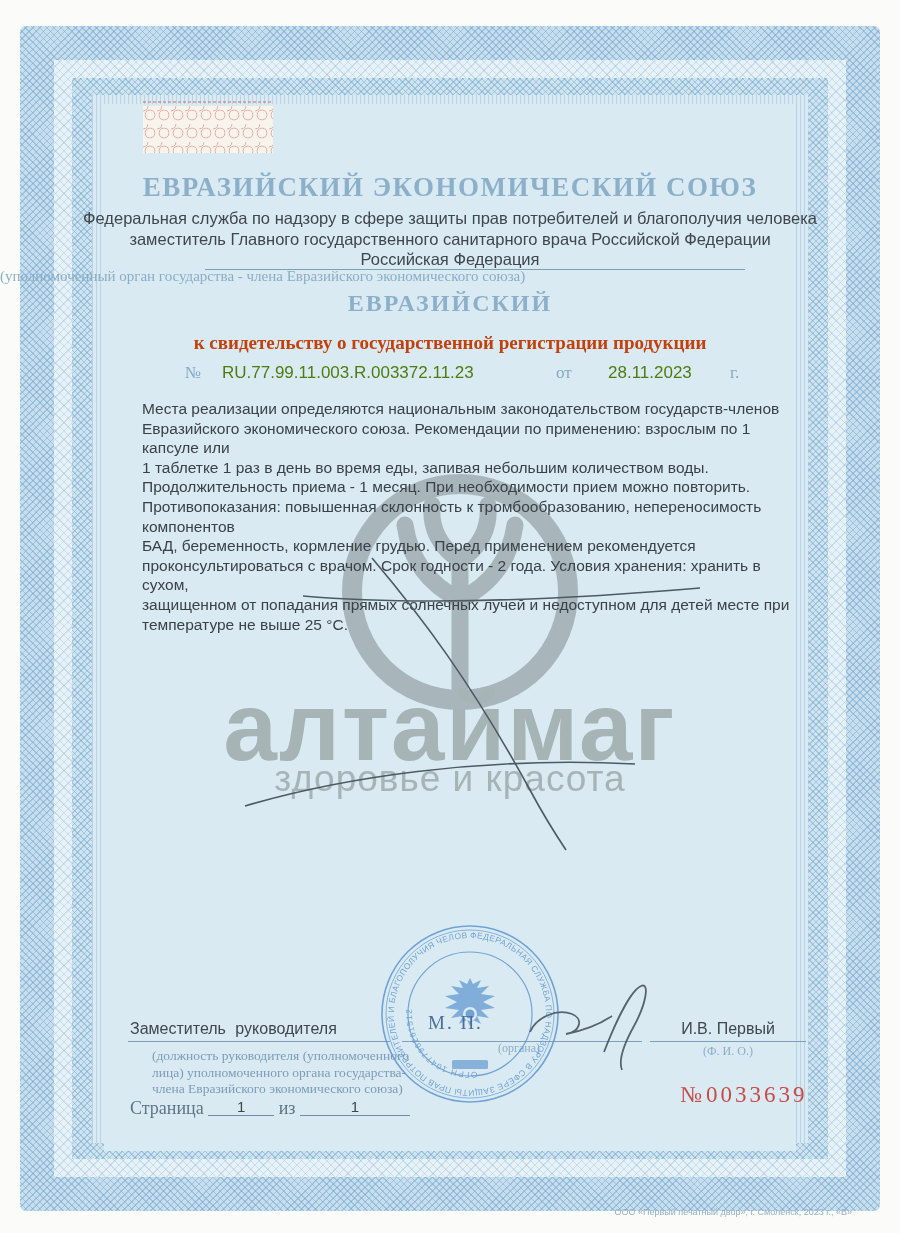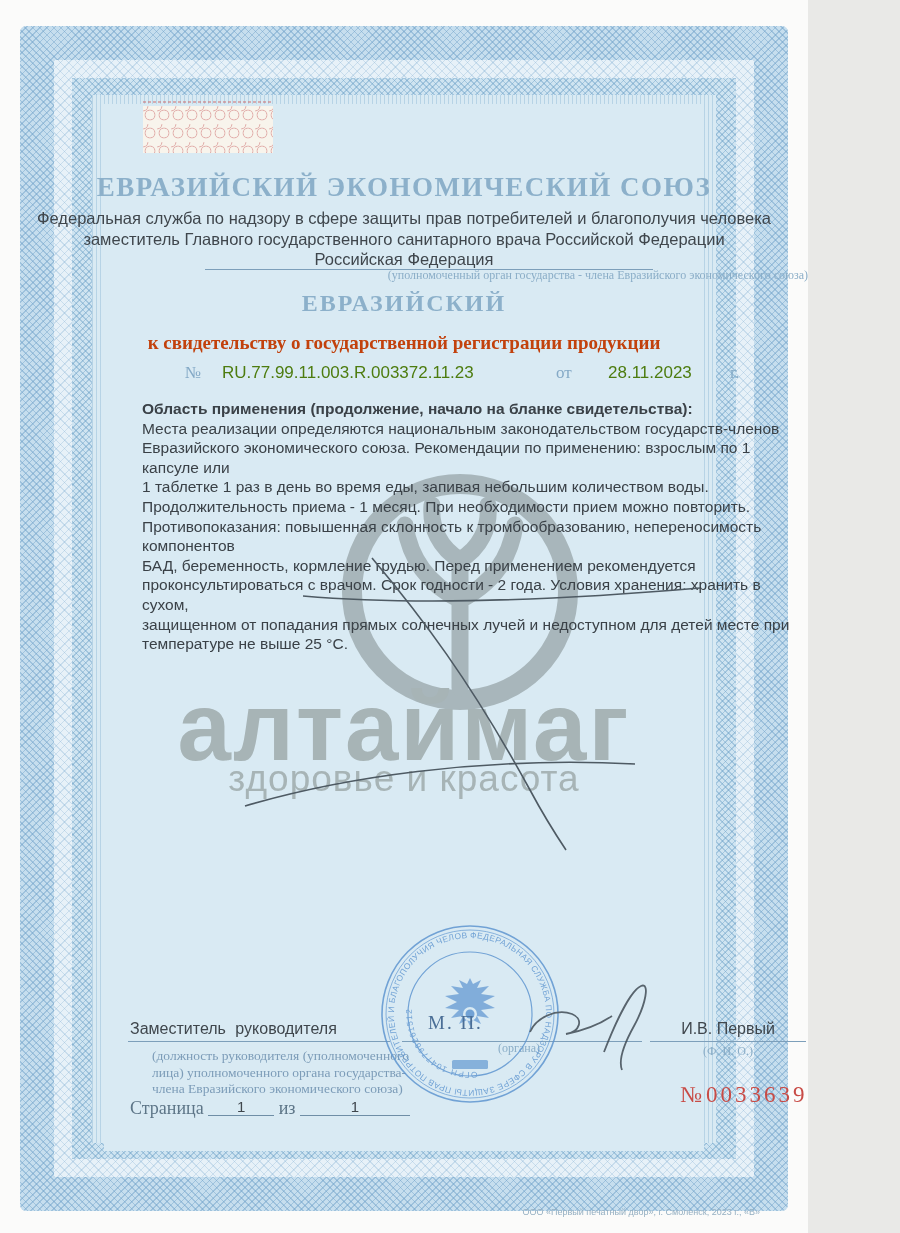--- a/index.html
+++ b/index.html
@@ -1,16 +1,16 @@
 <!DOCTYPE html>
 <html><head>
 <meta charset="utf-8">
 <style>
   html,body{margin:0;padding:0;background:#e9e9e7;}
-  #page{position:relative;width:808px;height:1233px;background:#fbfbfa;overflow:hidden;
+  #page{position:relative;width:900px;height:1233px;background:#fbfbfa;overflow:hidden;
         font-family:"Liberation Sans",sans-serif;}
   
   .gband{position:absolute;}
   .g1{inset:26px 20px 22px 20px;
       background:
         repeating-linear-gradient(45deg, rgba(110,160,200,.45) 0 1.2px, transparent 1.2px 5px),
         repeating-linear-gradient(-45deg, rgba(110,160,200,.45) 0 1.2px, transparent 1.2px 5px),
         #c6deee;
       border-radius:6px;}
   .g2{inset:60px 54px 56px 54px;
@@ -38,22 +38,22 @@
     background-size:14px 18px;}
   .patch::before{content:"";position:absolute;left:0;top:-5px;width:100%;height:2px;
     background:repeating-linear-gradient(90deg, rgba(205,110,110,.5) 0 3px, transparent 3px 5px);}
 
   
   .txt{position:absolute;z-index:5;}
   .union-title{left:0;right:0;top:172px;text-align:center;font-family:"Liberation Serif",serif;
     font-weight:bold;font-size:27px;letter-spacing:1.5px;color:#8cb0ca;}
   .authline{left:0;right:0;text-align:center;color:#3f464c;font-size:16.5px;}
   .rule{position:absolute;height:1px;background:#7d9fba;z-index:5;}
-  .smallcap{left:0;right:0;top:268px;text-align:right;font-family:"Liberation Serif",serif;
-    font-size:12px;color:#8aadc7;padding-left:40px;}
+  .smallcap{left:0;right:0;top:268px;text-align:left;font-family:"Liberation Serif",serif;
+    font-size:15px;color:#8aadc7;}
   .doc-title{left:0;right:0;top:290px;text-align:center;font-family:"Liberation Serif",serif;
     font-weight:bold;font-size:24px;letter-spacing:2px;color:#8cb0ca;}
   .doc-subtitle{left:0;right:0;top:332px;text-align:center;font-family:"Liberation Serif",serif;
     font-weight:bold;font-size:19px;color:#c2410c;}
   .numrow{left:0;right:0;top:363px;height:24px;font-size:17px;}
   .numrow span{position:absolute;}
   .lbl{font-family:"Liberation Serif",serif;color:#84a9c6;}
   .val{color:#4d7c0f;}
   .scope{left:142px;top:399px;width:668px;color:#3a4147;font-size:15.5px;line-height:19.6px;}
   .scope .hd{font-weight:bold;}
@@ -108,21 +108,20 @@
 
   <div class="txt numrow">
     <span class="lbl" style="left:185px">№</span>
     <span class="val" style="left:222px">RU.77.99.11.003.R.003372.11.23</span>
     <span class="lbl" style="left:556px">от</span>
     <span class="val" style="left:608px">28.11.2023</span>
     <span class="lbl" style="left:730px">г.</span>
   </div>
 
   <div class="txt scope">
-    <div class="hd">Область применения (продолжение, начало на бланке свидетельства):</div>
     <div class="pre">Места реализации определяются национальным законодательством государств-членов
 Евразийского экономического союза. Рекомендации по применению: взрослым по 1 капсуле или
 1 таблетке 1 раз в день во время еды, запивая небольшим количеством воды.
 Продолжительность приема - 1 месяц. При необходимости прием можно повторить.
 Противопоказания: повышенная склонность к тромбообразованию, непереносимость компонентов
 БАД, беременность, кормление грудью. Перед применением рекомендуется
 проконсультироваться с врачом. Срок годности - 2 года. Условия хранения: хранить в сухом,
 защищенном от попадания прямых солнечных лучей и недоступном для детей месте при
 температуре не выше 25 °С.</div>
   </div>

